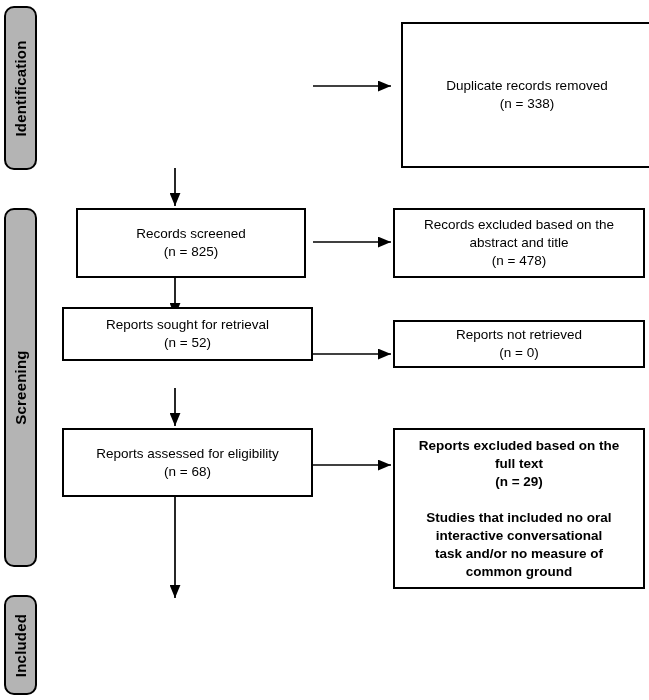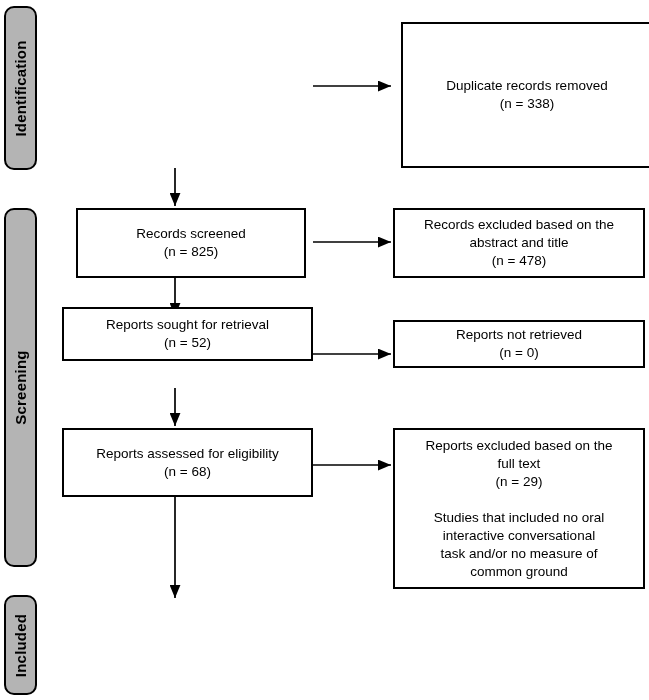--- a/index.html
+++ b/index.html
@@ -67,21 +67,21 @@
   
   #box-identified { left: 62px; top: 6px;   width: 251px; height: 162px; }
   #box-screened   { left: 76px; top: 208px; width: 230px; height: 70px;  }
   #box-sought     { left: 62px; top: 300px; width: 251px; height: 54px; margin-top: 7px;  }
   #box-assessed   { left: 62px; top: 428px; width: 251px; height: 69px;  }
   #box-included   { left: 62px; top: 600px; width: 251px; height: 95px;  }
   
   #box-duplicates       { left: 401px; top: 22px;  width: 252px; height: 146px; }
   #box-excluded-title   { left: 393px; top: 208px; width: 252px; height: 70px;  }
   #box-not-retrieved    { left: 393px; top: 320px; width: 252px; height: 48px;  }
-  #box-excluded-fulltext{ left: 393px; top: 428px; width: 252px; height: 161px; }
+  #box-excluded-fulltext{ left: 393px; top: 428px; width: 252px; height: 161px; font-weight: bold; }
 </style>
 </head>
 <body>
 
 <div class="diagram">
 
   <svg class="arrows" viewBox="0 0 649 700" xmlns="http://www.w3.org/2000/svg">
     <defs>
       <marker id="arrowhead" markerUnits="userSpaceOnUse" markerWidth="13" markerHeight="11" viewBox="0 0 12 10" refX="12" refY="5" orient="auto">
         <path d="M0,0 L12,5 L0,10 Z" fill="#000000"></path>

